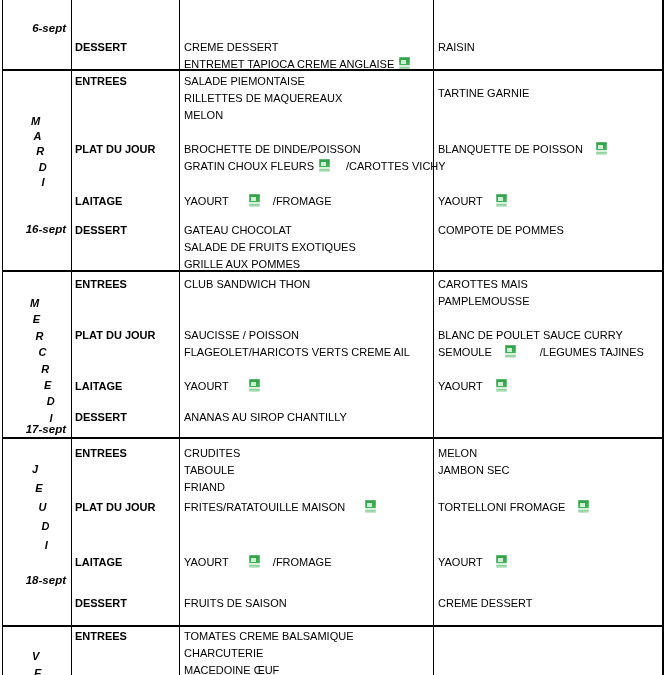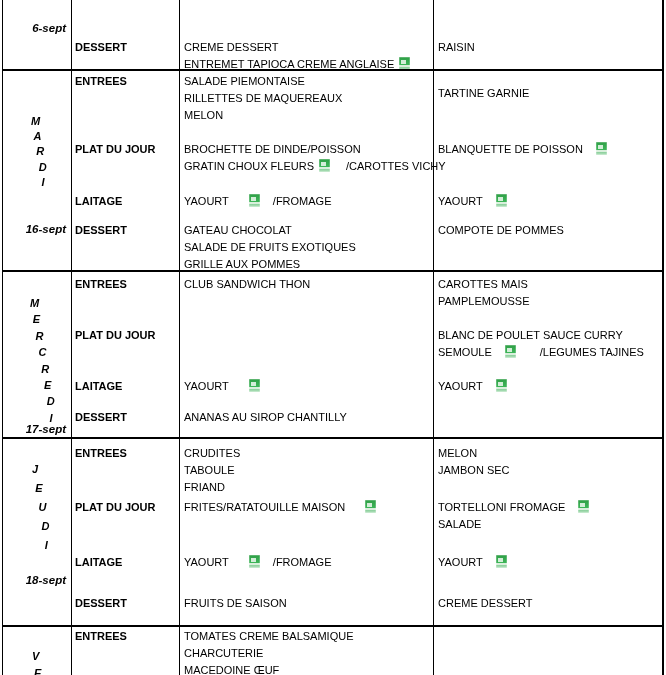--- a/index.html
+++ b/index.html
@@ -121,20 +121,24 @@
       <div class="day-date" style="top: 151px;">17-sept</div>
       <div class="cat" style="top: 6px;">ENTREES</div>
       <div class="colbox c1" style="top: 6px;">
         <div class="line"><span class="tok">CLUB SANDWICH THON</span></div>
       </div>
       <div class="colbox c2" style="top: 6px;">
         <div class="line"><span class="tok">CAROTTES MAIS</span></div>
         <div class="line"><span class="tok">PAMPLEMOUSSE</span></div>
       </div>
       <div class="cat" style="top: 57px;">PLAT DU JOUR</div>
+      <div class="colbox c1" style="top: 57px;">
+        <div class="line"><span class="tok">SAUCISSE / POISSON</span></div>
+        <div class="line"><span class="tok">FLAGEOLET/HARICOTS VERTS CREME AIL</span></div>
+      </div>
       <div class="colbox c2" style="top: 57px;">
         <div class="line"><span class="tok">BLANC DE POULET SAUCE CURRY</span></div>
         <div class="line"><span class="tok">SEMOULE</span><span class="tok bio-icon gap-md"></span><span class="tok gap-xl">/LEGUMES TAJINES</span></div>
       </div>
       <div class="cat" style="top: 108px;">LAITAGE</div>
       <div class="colbox c1" style="top: 108px;">
         <div class="line"><span class="tok">YAOURT</span><span class="tok bio-icon gap-lg"></span></div>
       </div>
       <div class="colbox c2" style="top: 108px;">
         <div class="line"><span class="tok">YAOURT</span><span class="tok bio-icon gap-md"></span></div>
@@ -160,21 +164,20 @@
       <div class="colbox c2" style="top: 8px;">
         <div class="line"><span class="tok">MELON</span></div>
         <div class="line"><span class="tok">JAMBON SEC</span></div>
       </div>
       <div class="cat" style="top: 62px;">PLAT DU JOUR</div>
       <div class="colbox c1" style="top: 62px;">
         <div class="line"><span class="tok">FRITES/RATATOUILLE MAISON</span><span class="tok bio-icon gap-lg"></span></div>
       </div>
       <div class="colbox c2" style="top: 62px;">
         <div class="line"><span class="tok">TORTELLONI FROMAGE</span><span class="tok bio-icon gap-md"></span></div>
-        <div class="line"><span class="tok">SALADE</span></div>
       </div>
       <div class="cat" style="top: 117px;">LAITAGE</div>
       <div class="colbox c1" style="top: 117px;">
         <div class="line"><span class="tok">YAOURT</span><span class="tok bio-icon gap-lg"></span><span class="tok gap-md">/FROMAGE</span></div>
       </div>
       <div class="colbox c2" style="top: 117px;">
         <div class="line"><span class="tok">YAOURT</span><span class="tok bio-icon gap-md"></span></div>
       </div>
       <div class="cat" style="top: 158px;">DESSERT</div>
       <div class="colbox c1" style="top: 158px;">

